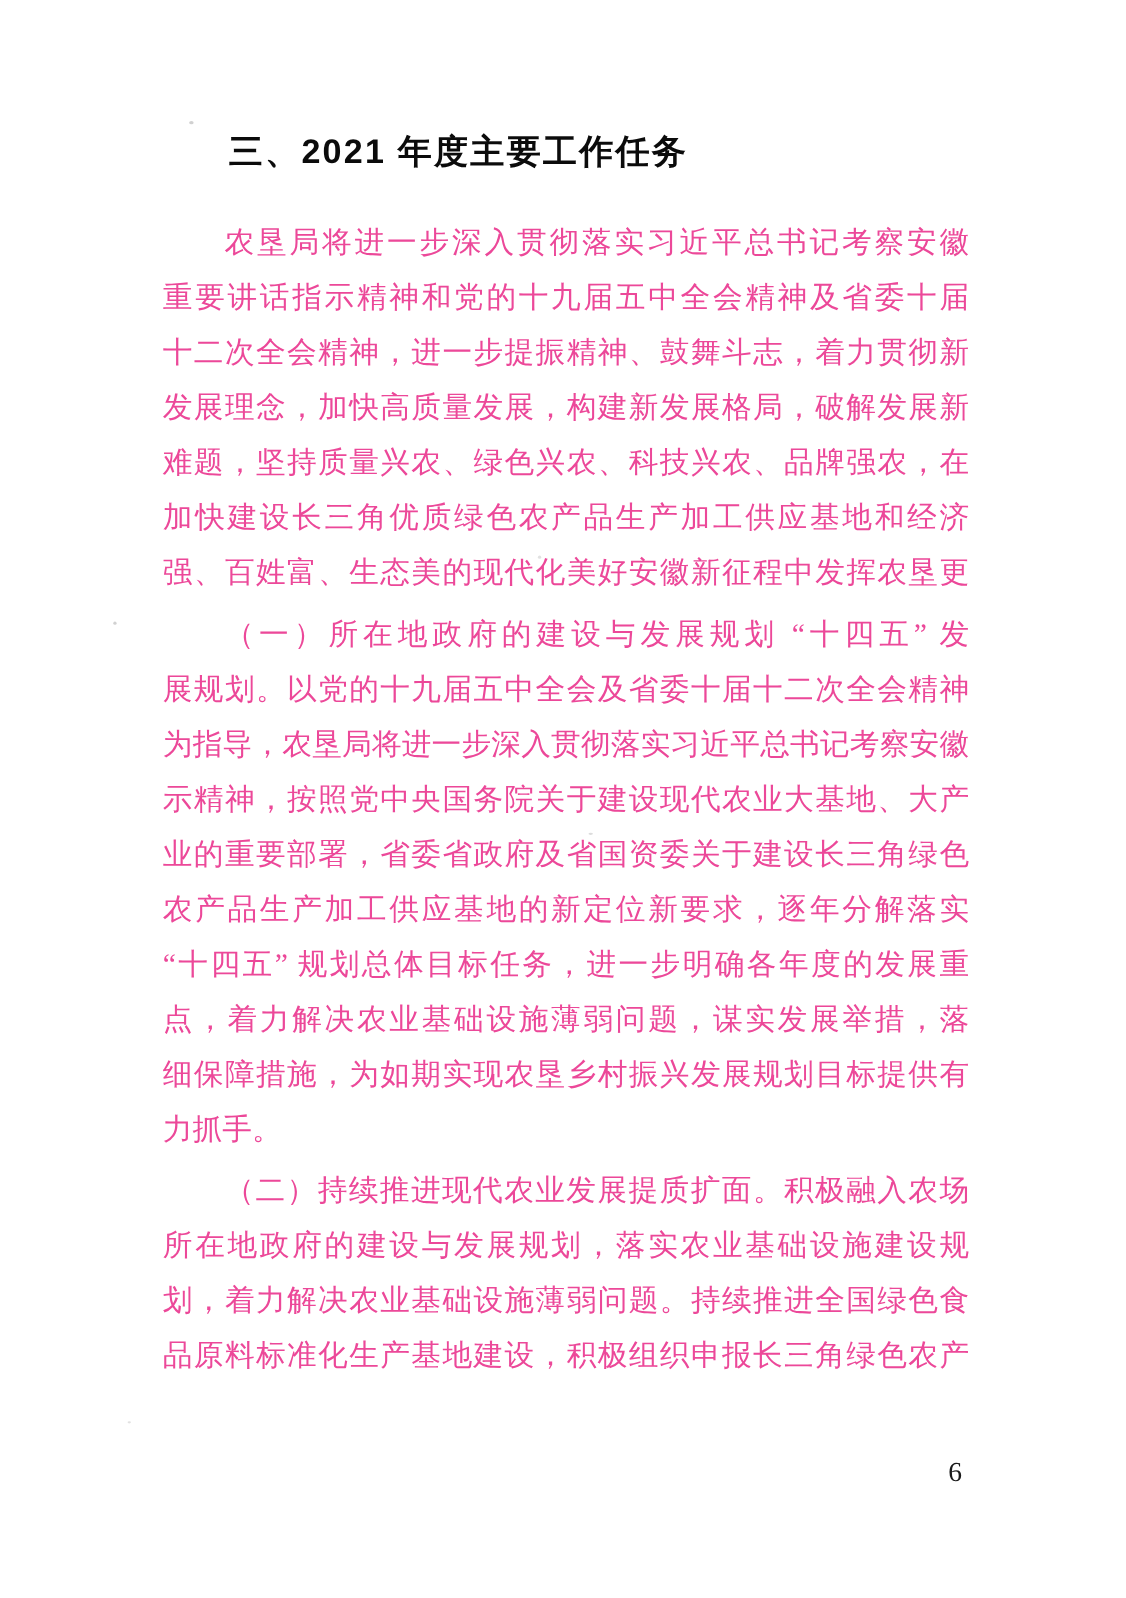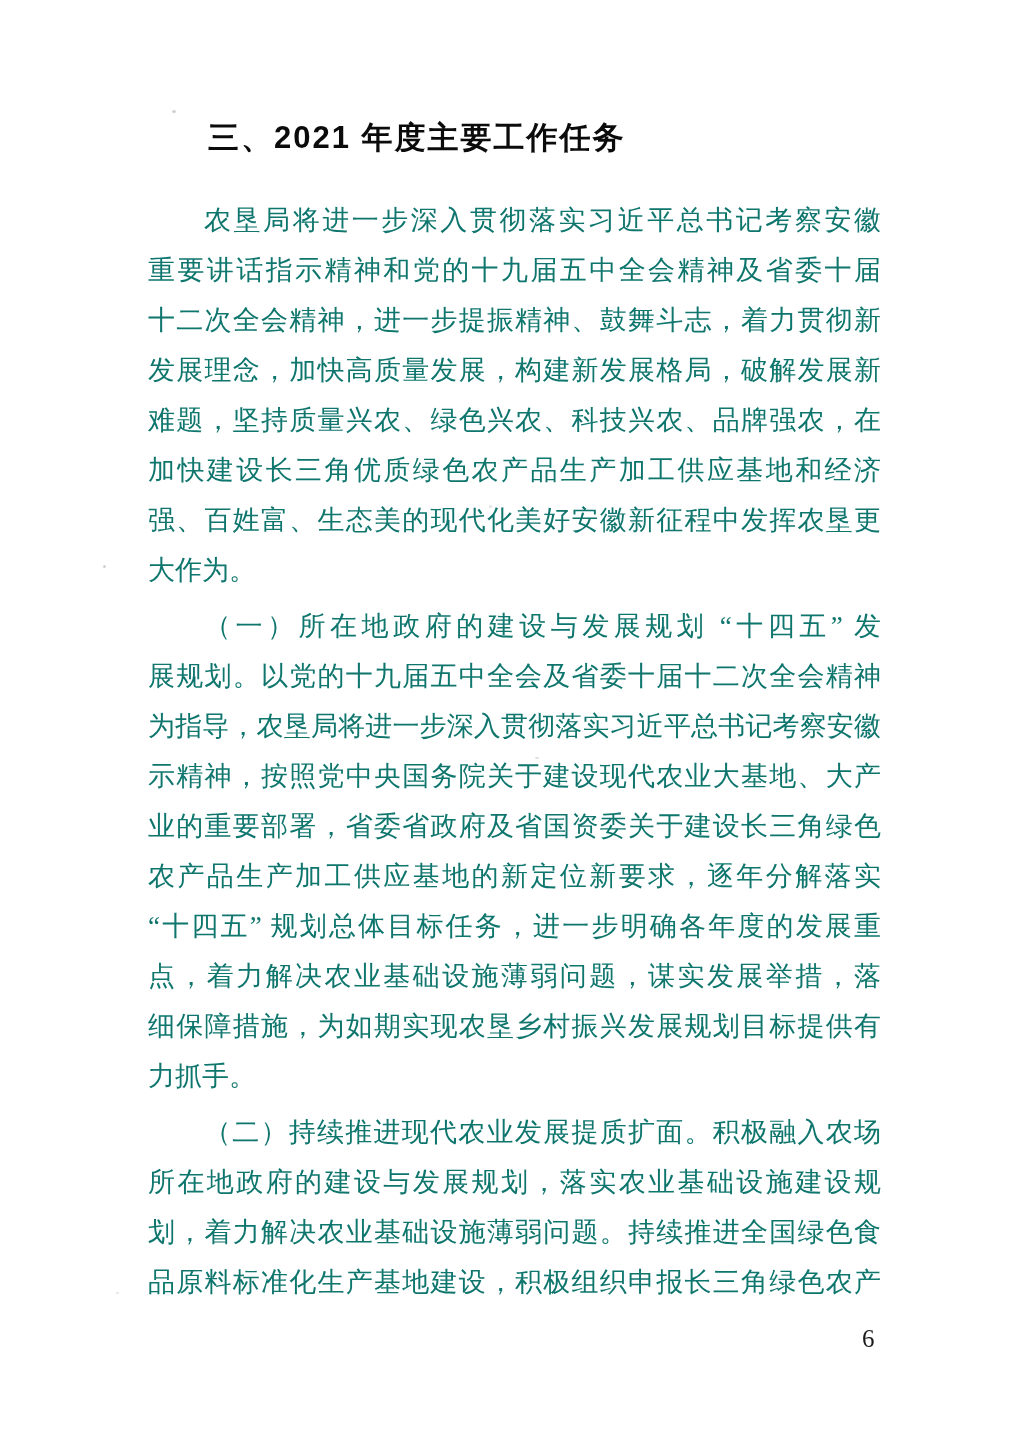--- a/index.html
+++ b/index.html
@@ -45,21 +45,21 @@
   }
   .paragraph { margin: 0; }
   .paragraph + .paragraph { margin-top: 6px; }
   .line {
     font-size: 27px;
     line-height: 50px;
     height: 50px;
     text-align: justify;
     text-align-last: justify;
     text-justify: inter-character;
-    color: #0f766e;
+    color: #ec4899;
     letter-spacing: 0;
   }
   .line.first { text-indent: 56px; }
   .line.end { text-align-last: left; }
   .page-number {
     position: absolute;
     left: 862px;
     top: 1324px;
     font-size: 25px;
     line-height: 30px;
@@ -86,21 +86,20 @@
 
   <div class="doc-body" id="doc-body">
       <div class="paragraph">
         <div class="line first">农垦局将进一步深入贯彻落实习近平总书记考察安徽</div>
         <div class="line">重要讲话指示精神和党的十九届五中全会精神及省委十届</div>
         <div class="line">十二次全会精神，进一步提振精神、鼓舞斗志，着力贯彻新</div>
         <div class="line">发展理念，加快高质量发展，构建新发展格局，破解发展新</div>
         <div class="line">难题，坚持质量兴农、绿色兴农、科技兴农、品牌强农，在</div>
         <div class="line">加快建设长三角优质绿色农产品生产加工供应基地和经济</div>
         <div class="line">强、百姓富、生态美的现代化美好安徽新征程中发挥农垦更</div>
-        <div class="line end">大作为。</div>
       </div>
       <div class="paragraph">
         <div class="line first">（一）所在地政府的建设与发展规划 “十四五” 发</div>
         <div class="line">展规划。以党的十九届五中全会及省委十届十二次全会精神</div>
         <div class="line">为指导，农垦局将进一步深入贯彻落实习近平总书记考察安徽</div>
         <div class="line">示精神，按照党中央国务院关于建设现代农业大基地、大产</div>
         <div class="line">业的重要部署，省委省政府及省国资委关于建设长三角绿色</div>
         <div class="line">农产品生产加工供应基地的新定位新要求，逐年分解落实</div>
         <div class="line">“十四五” 规划总体目标任务，进一步明确各年度的发展重</div>
         <div class="line">点，着力解决农业基础设施薄弱问题，谋实发展举措，落</div>

